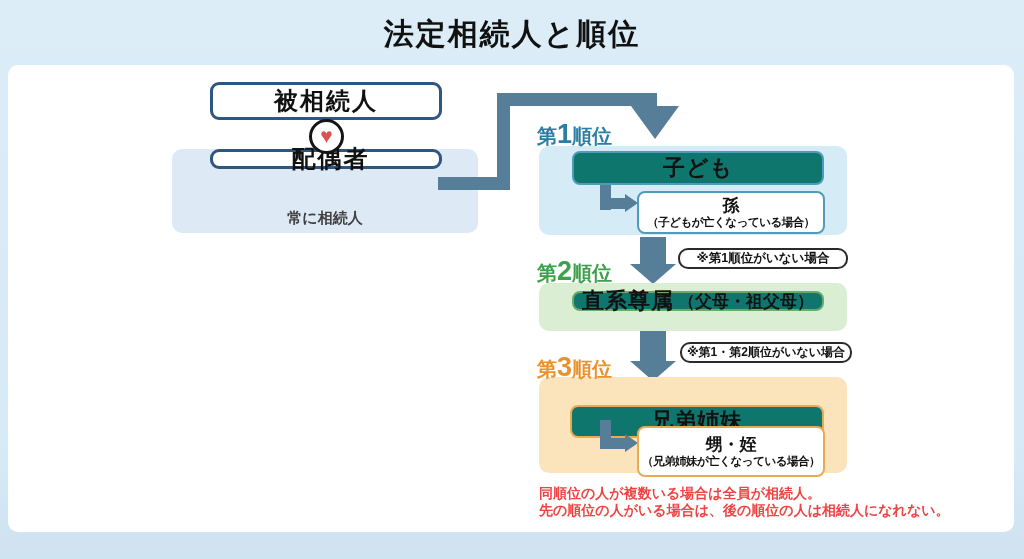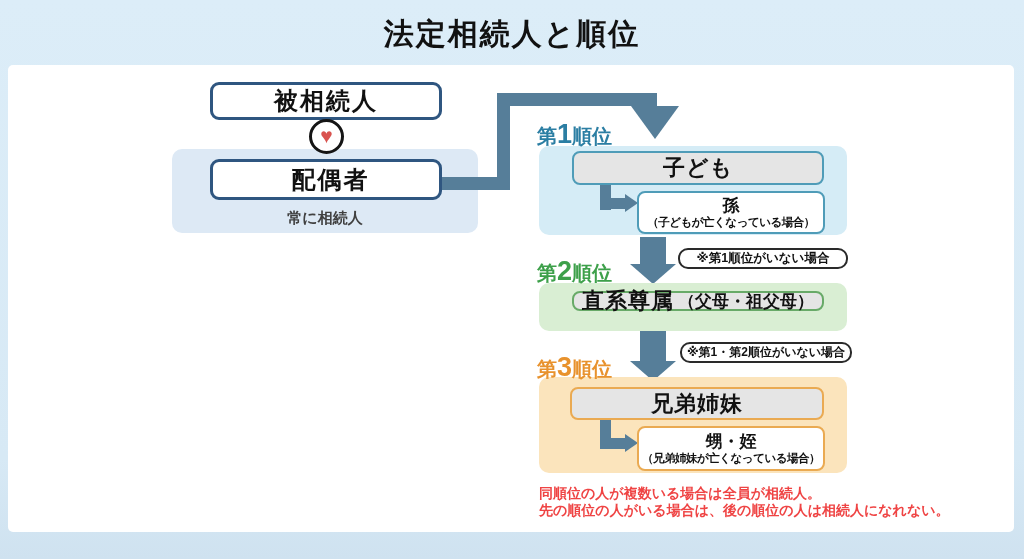--- a/index.html
+++ b/index.html
@@ -9,40 +9,40 @@
     background:linear-gradient(#dcedf8 0%, #d7e9f5 82%, #cfe2f0 100%);
     position:relative; color:#111;
   }
   .page { position:absolute; inset:0; }
   .title {
     position:absolute; top:14px; left:0; width:100%;
     text-align:center; font-size:30px; font-weight:bold; letter-spacing:2px; color:#111;
   }
   .card {
     position:absolute; left:8px; top:65px; width:1006px; height:467px;
-    background:#fff; border-radius:5px;
+    background:#fff; border-radius:10px;
   }
   .abs { position:absolute; }
 
   
   .navy-box {
     background:#fff; border:3px solid var(--navy-border,#2f5680); border-radius:9px;
     display:flex; align-items:center; justify-content:center;
     font-size:24px; font-weight:bold; letter-spacing:2px;
   }
   .deceased-box { left:202px; top:17px; width:232px; height:38px; }
   .link-bar { left:314px; top:55px; width:9px; height:48px; background:#151515; }
   .heart-circle {
     left:301px; top:54px; width:35px; height:35px; border-radius:50%;
     background:#fff; border:3px solid #151515;
     display:flex; align-items:center; justify-content:center; z-index:3;
   }
   .heart-glyph { color:var(--heart,#d9534f); font-size:21px; line-height:1; transform:translateY(-1px); }
   .spouse-panel { left:164px; top:84px; width:306px; height:84px; background:var(--spouse-panel,#dde9f5); border-radius:10px; }
-  .spouse-box { left:202px; top:94px; width:232px; height:41px; z-index:2;padding-left:9px; }
+  .spouse-box { left:202px; top:84px; width:232px; height:20px; z-index:2;padding-left:9px; }
   .spouse-note { left:164px; top:144px; width:306px; text-align:center; font-size:15px; font-weight:bold; color:#404040; }
 
   
   .conn { background:var(--connector,#567e99); }
   .conn-a { left:430px; top:112px; width:72px; height:13px; }
   .conn-b { left:489px; top:28px; width:13px; height:97px; }
   .conn-c { left:489px; top:28px; width:160px; height:13px; }
   .conn-head {
     left:623px; top:41px; width:0; height:0;
     border-left:24px solid transparent; border-right:24px solid transparent;
@@ -65,21 +65,21 @@
   .rank-label { font-size:20px; font-weight:bold; line-height:24px; white-space:nowrap; z-index:2; }
   .rank-num { font-size:27px; }
   .r1 { color:var(--rank1-accent,#2b7ea3); }
   .r2 { color:var(--rank2-accent,#3da04a); }
   .r3 { color:var(--rank3-accent,#e8922d); }
   .panel { border-radius:10px; }
   .panel-1 { left:531px; top:81px;  width:308px; height:89px; background:var(--rank1-panel,#d5ecf6); }
   .panel-2 { left:531px; top:218px; width:308px; height:48px; background:var(--rank2-panel,#d9eed3); }
   .panel-3 { left:531px; top:312px; width:308px; height:96px; background:var(--rank3-panel,#fbe4bc); }
   .main-box {
-    background:#e5e5e5; border-radius:8px;
+    background:#0f766e; border-radius:8px;
     display:flex; align-items:center; justify-content:center;
     font-size:22px; font-weight:bold; letter-spacing:1px; white-space:nowrap;
   }
   .b1 { border:2.5px solid var(--rank1-border,#4f9cb8); }
   .b2 { border:2.5px solid var(--rank2-border,#68aa68); }
   .b3 { border:2.5px solid var(--rank3-border,#eaaa52); }
   .main-sub { font-size:17px; margin-left:4px; letter-spacing:0; }
   .sub-box {
     background:#fff; border-radius:8px;
     display:flex; flex-direction:column; align-items:center; justify-content:center;
@@ -153,27 +153,27 @@
     </div>
 
     <div class="abs conn down-shaft" style="left:632px; top:266px; height:31px;"></div>
     <div class="abs down-head" style="left:622px; top:296px;"></div>
     <div class="abs cond-note note-2">※第1・第2順位がいない場合</div>
 
     <div class="abs rank-label r3" style="left:529px; top:290px;">
       <span>第</span><span class="rank-num">3</span><span>順位</span>
     </div>
     <div class="abs panel panel-3"></div>
-    <div class="abs main-box b3" style="left:562px; top:322px; width:254px; height:33px;">
+    <div class="abs main-box b3" style="left:562px; top:340px; width:254px; height:33px;align-items:flex-end;">
       <span>兄弟姉妹</span>
     </div>
     <div class="abs conn l-v" style="left:592px; top:355px; height:29px;"></div>
     <div class="abs conn l-h" style="left:592px; top:373px; width:25px;"></div>
     <div class="abs l-head" style="left:617px; top:369px;"></div>
-    <div class="abs sub-box b3" style="left:629px; top:361px; width:188px; height:45px;text-align:center;">
+    <div class="abs sub-box b3" style="left:629px; top:361px; width:188px; height:51px;text-align:center;">
       <span class="sub-title">甥・姪</span>
       <span class="sub-note">（兄弟姉妹が亡くなっている場合）</span>
     </div>
 
     <div class="abs footer">
       <div>同順位の人が複数いる場合は全員が相続人。</div>
       <div>先の順位の人がいる場合は、後の順位の人は相続人になれない。</div>
     </div>
 
   </div>

